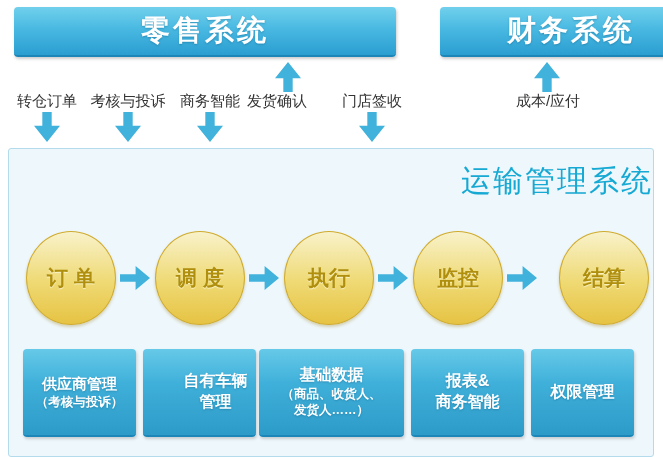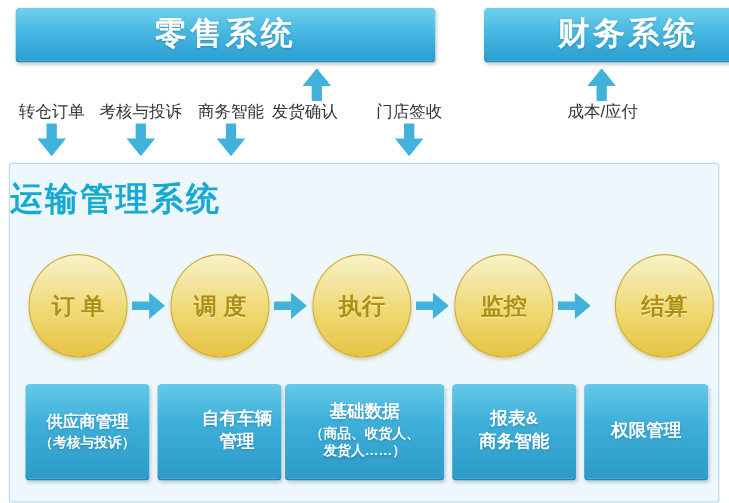--- a/index.html
+++ b/index.html
@@ -63,23 +63,23 @@
     position: absolute;
     left: 8px; top: 148px;
     width: 646px; height: 309px;
     background: #eef7fb;
     border: 1px solid #b3dbeb;
     border-radius: 3px;
   }
   .panel-title {
     position: absolute;
     left: 0; top: 12px; width: 100%;
-    text-align: left;
+    text-align: right;
     font-size: 30px;
-    font-weight: bold;
+    font-weight: normal;
     letter-spacing: 2px;
     color: #16a9d3;
   }
 
   
   .step-circle {
     position: absolute;
     top: 82px;
     width: 90px; height: 94px;
     border-radius: 50%;
@@ -117,21 +117,21 @@
     line-height: 1.3;
   }
   .module .l1 { font-size: 16px; }
   .module .l2, .module .l3 { font-size: 12.5px; }
   .module.same .l2 { font-size: 16px; }
 
   .m1 { left: 14px;  width: 113px; }
   .m2 { left: 134px; width: 113px; padding-left: 32px; }
   .m3 { left: 250px; width: 145px; }
   .m4 { left: 402px; width: 113px; }
-  .m5 { left: 522px; width: 113px; }
+  .m5 { left: 522px; width: 103px; }
 </style>
 </head>
 <body>
 
 <div class="sysbox retail">
   <span>零售系统</span>
 </div>
 <div class="sysbox finance">
   <span>财务系统</span>
 </div>

